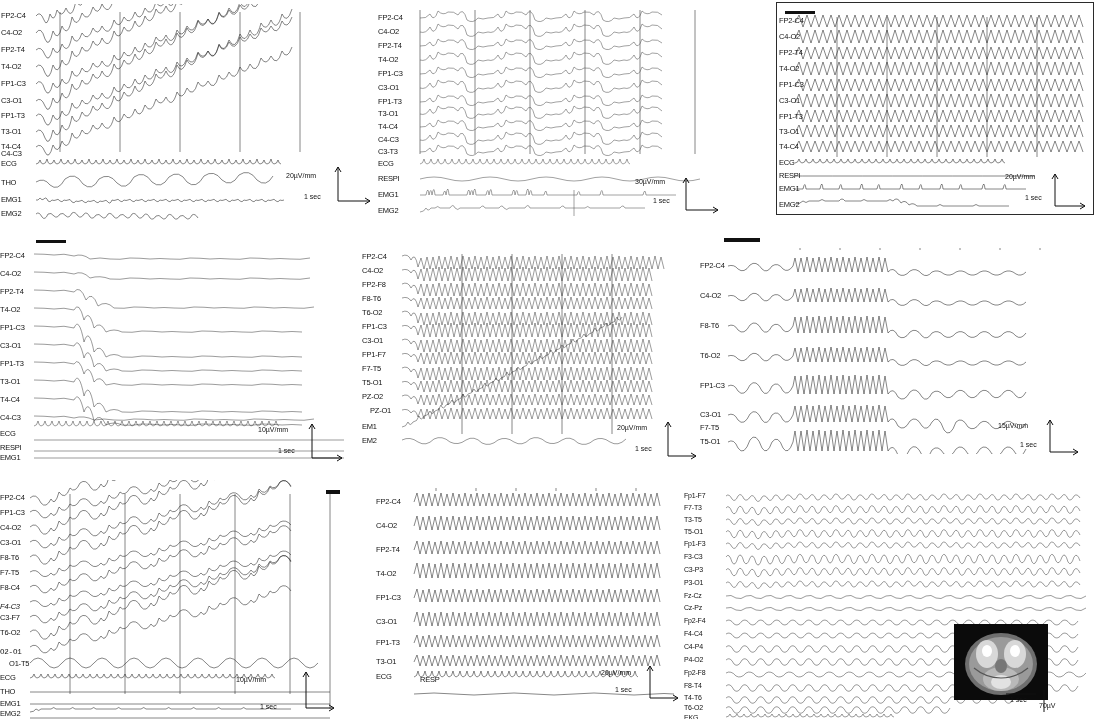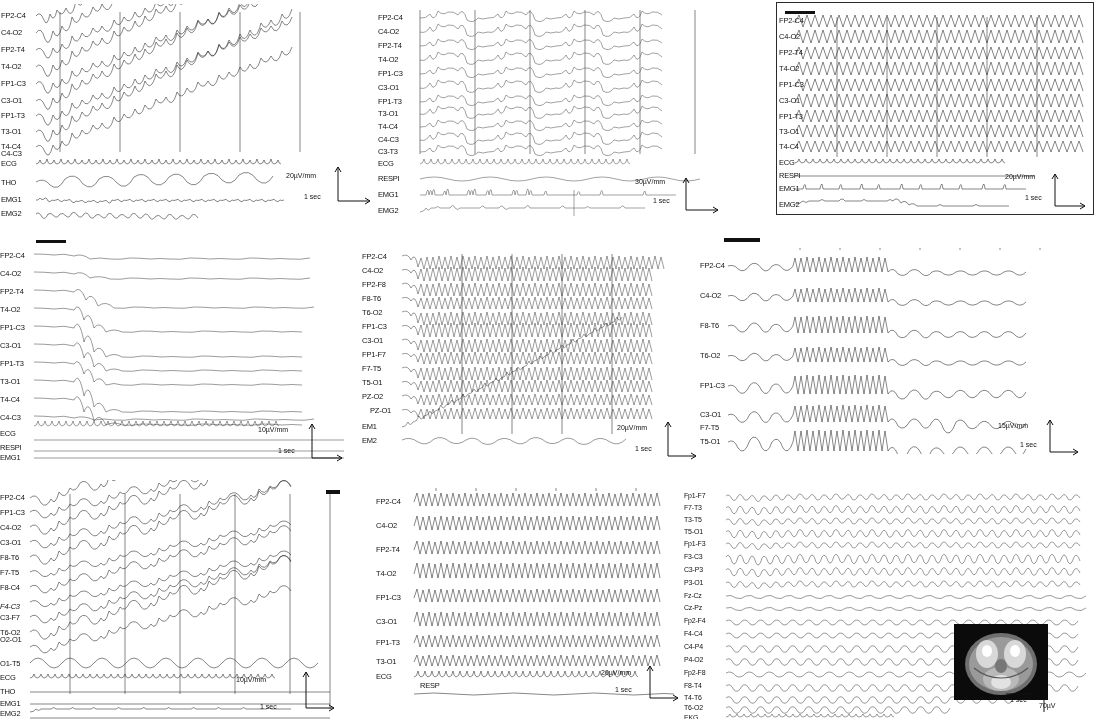--- a/index.html
+++ b/index.html
@@ -355,22 +355,22 @@
     <span class="lbl" style="left:0px;top:14px;">FP2-C4</span>
     <span class="lbl" style="left:0px;top:29px;">FP1-C3</span>
     <span class="lbl" style="left:0px;top:44px;">C4-O2</span>
     <span class="lbl" style="left:0px;top:59px;">C3-O1</span>
     <span class="lbl" style="left:0px;top:74px;">F8-T6</span>
     <span class="lbl" style="left:0px;top:89px;">F7-T5</span>
     <span class="lbl" style="left:0px;top:104px;">F8-C4</span>
     <span class="lbl" style="left:0px;top:123px;font-style:italic;">F4-C3</span>
     <span class="lbl" style="left:0px;top:134px;">C3-F7</span>
     <span class="lbl" style="left:0px;top:149px;">T6-O2</span>
-    <span class="lbl" style="left:0px;top:156px;">O2-O1</span>
-    <span class="lbl" style="left:0px;top:180px;">O1-T5</span>
+    <span class="lbl" style="left:0px;top:168px;font-family:Liberation Mono, monospace;">O2-O1</span>
+    <span class="lbl" style="left:0px;top:180px;padding-left:9px;">O1-T5</span>
     <span class="lbl" style="left:0px;top:194px;">ECG</span>
     <span class="lbl" style="left:0px;top:208px;">THO</span>
     <span class="lbl" style="left:0px;top:220px;">EMG1</span>
     <span class="lbl" style="left:0px;top:230px;">EMG2</span>
     <span class="lbl" style="left:0px;top:238px;">SU</span>
   </div>
   <div class="calib" style="left:236px;top:196px;">
     <span class="amp">10µV/mm</span>
     <span class="sec" style="margin-top:20px;margin-left:24px;">1 sec</span>
   </div>
@@ -406,21 +406,21 @@
   <div class="labels">
     <span class="lbl" style="left:0px;top:18px;">FP2-C4</span>
     <span class="lbl" style="left:0px;top:42px;">C4-O2</span>
     <span class="lbl" style="left:0px;top:66px;">FP2-T4</span>
     <span class="lbl" style="left:0px;top:90px;">T4-O2</span>
     <span class="lbl" style="left:0px;top:114px;">FP1-C3</span>
     <span class="lbl" style="left:0px;top:138px;">C3-O1</span>
     <span class="lbl" style="left:0px;top:159px;">FP1-T3</span>
     <span class="lbl" style="left:0px;top:178px;">T3-O1</span>
     <span class="lbl" style="left:0px;top:193px;">ECG</span>
-    <span class="lbl" style="left:0px;top:202px;padding-left:44px;">RESP</span>
+    <span class="lbl" style="left:0px;top:196px;padding-left:44px;">RESP</span>
   </div>
   <div class="calib" style="left:225px;top:189px;">
     <span class="amp">20µV/mm</span>
     <span class="sec" style="margin-top:10px;margin-left:14px;">1 sec</span>
   </div>
   <svg width="55" height="44" style="position:absolute;left:268px;top:182px;">
     <path d="M6 36 L6 4 M6 4 L3 9 M6 4 L9 9" stroke="#111" fill="none" stroke-width="1"></path>
     <path d="M6 36 L34 36 M34 36 L29 33 M34 36 L29 39" stroke="#111" fill="none" stroke-width="1"></path>
   </svg>
 </div>

